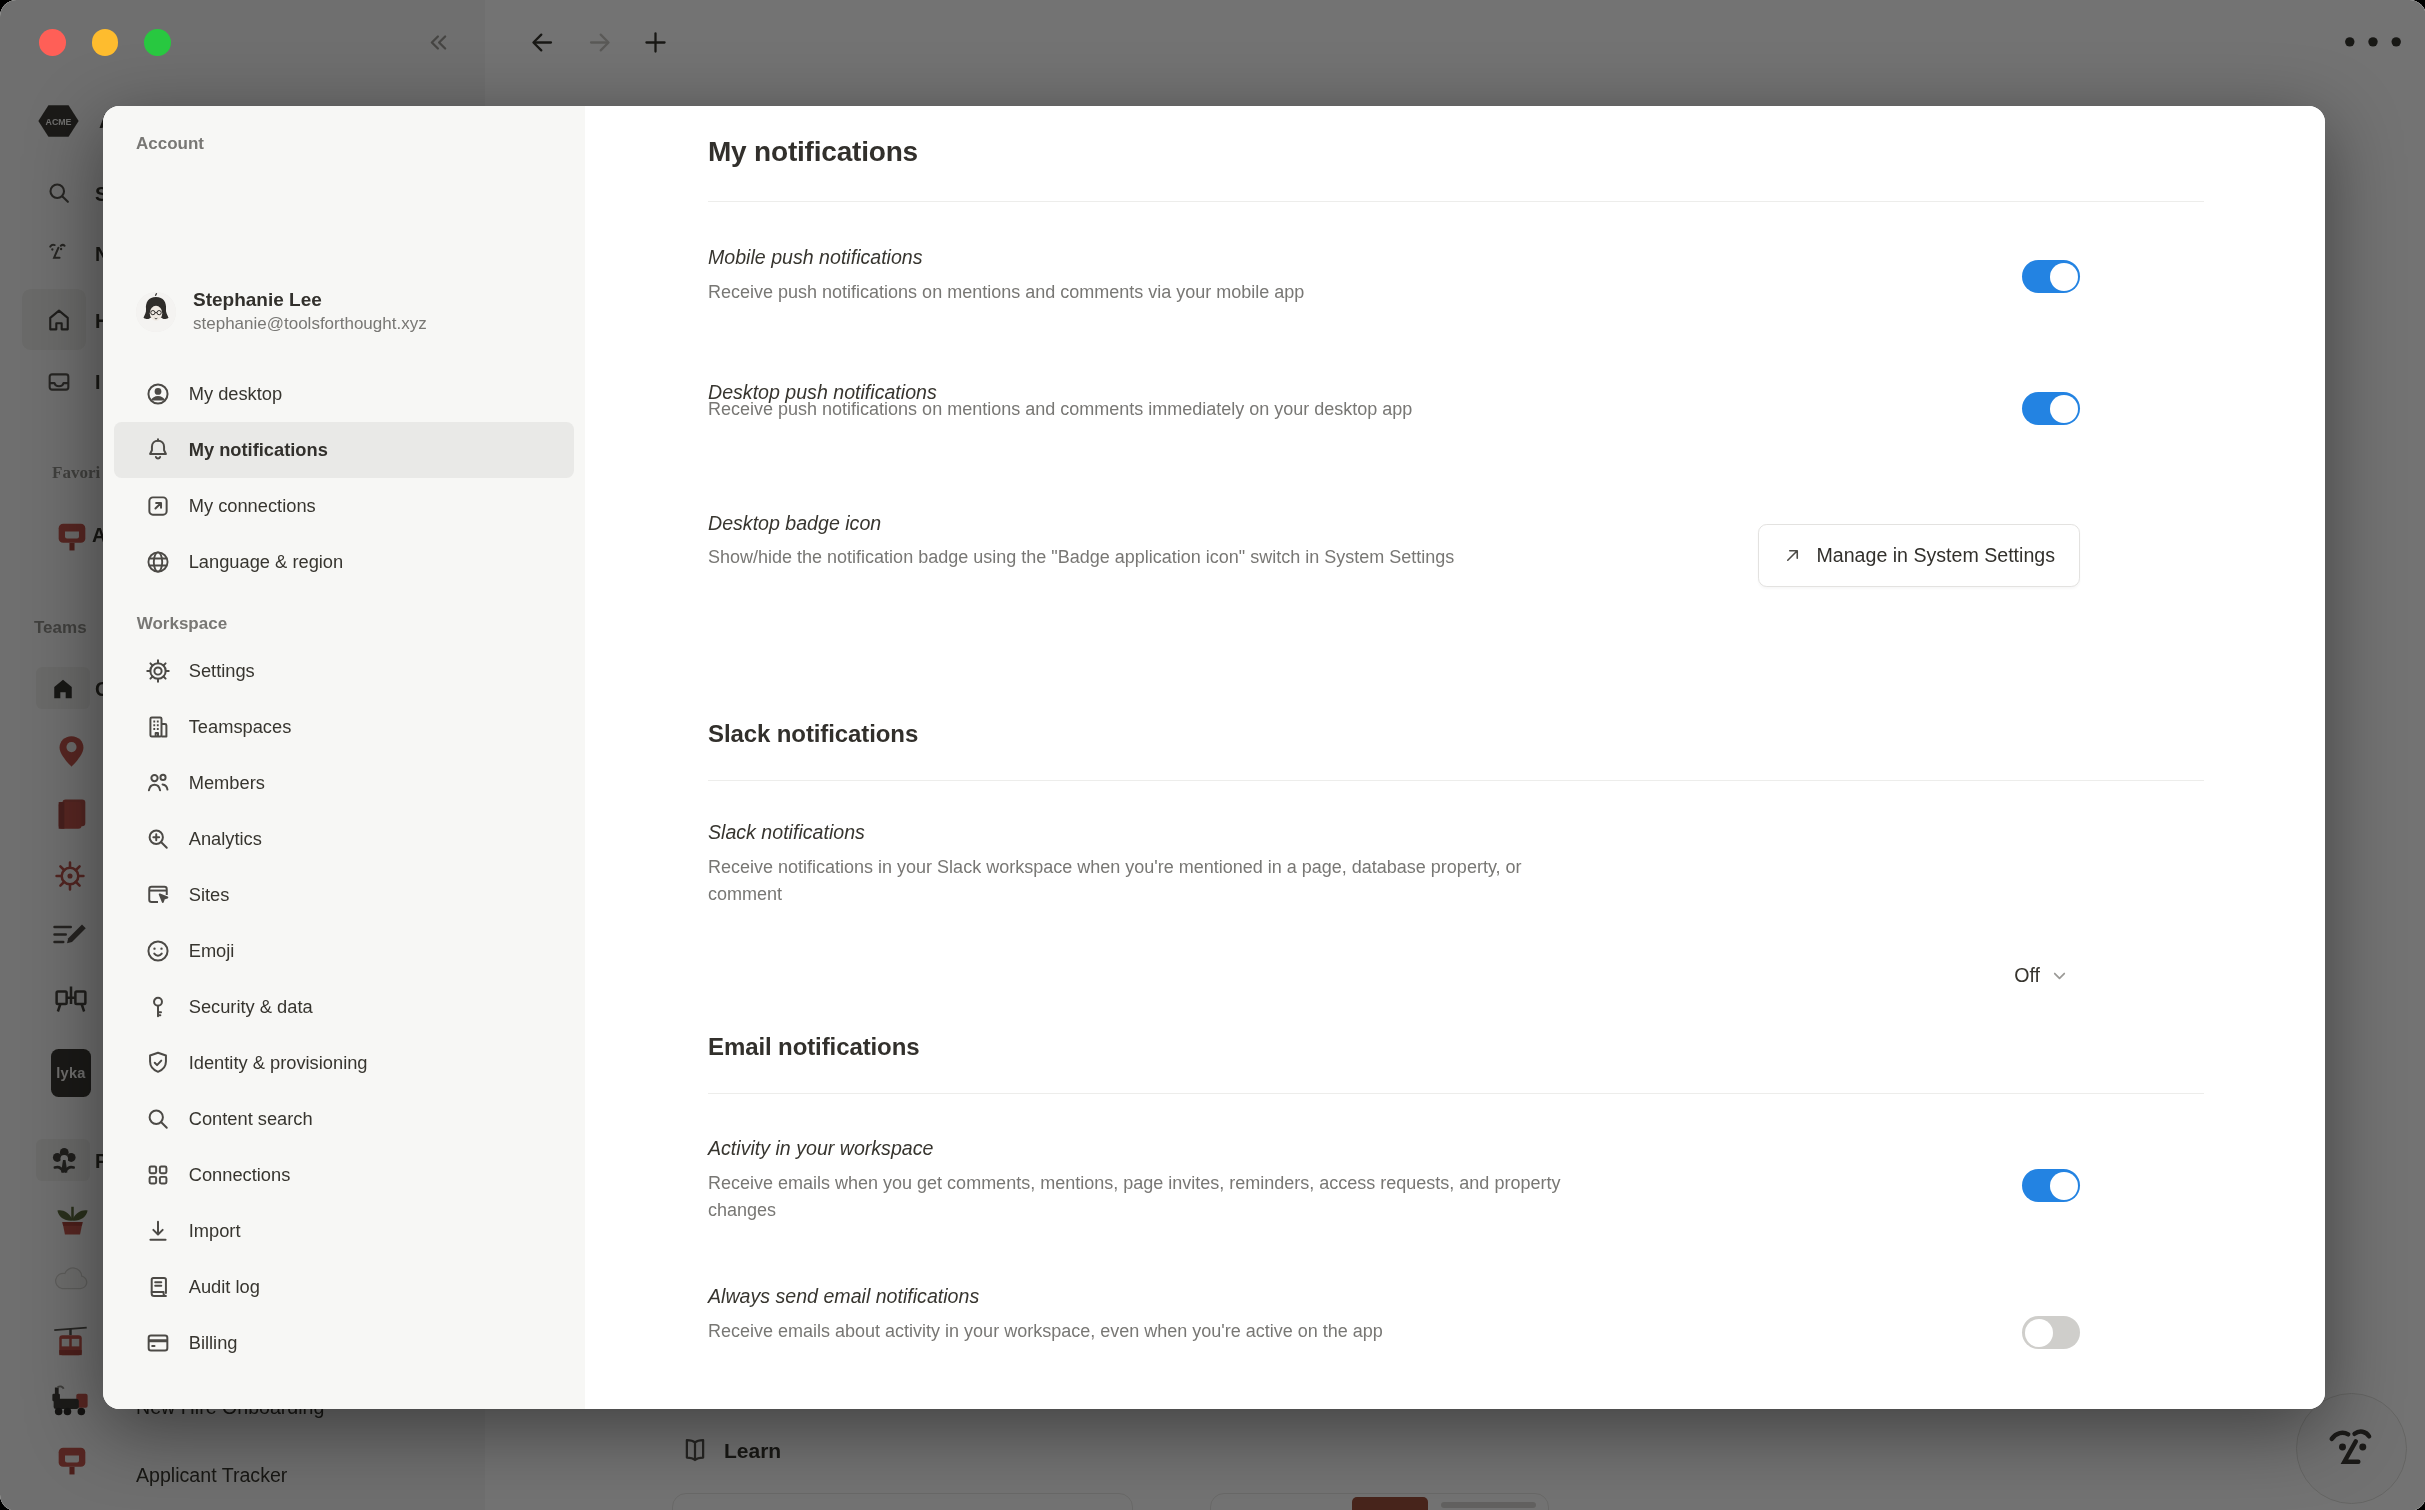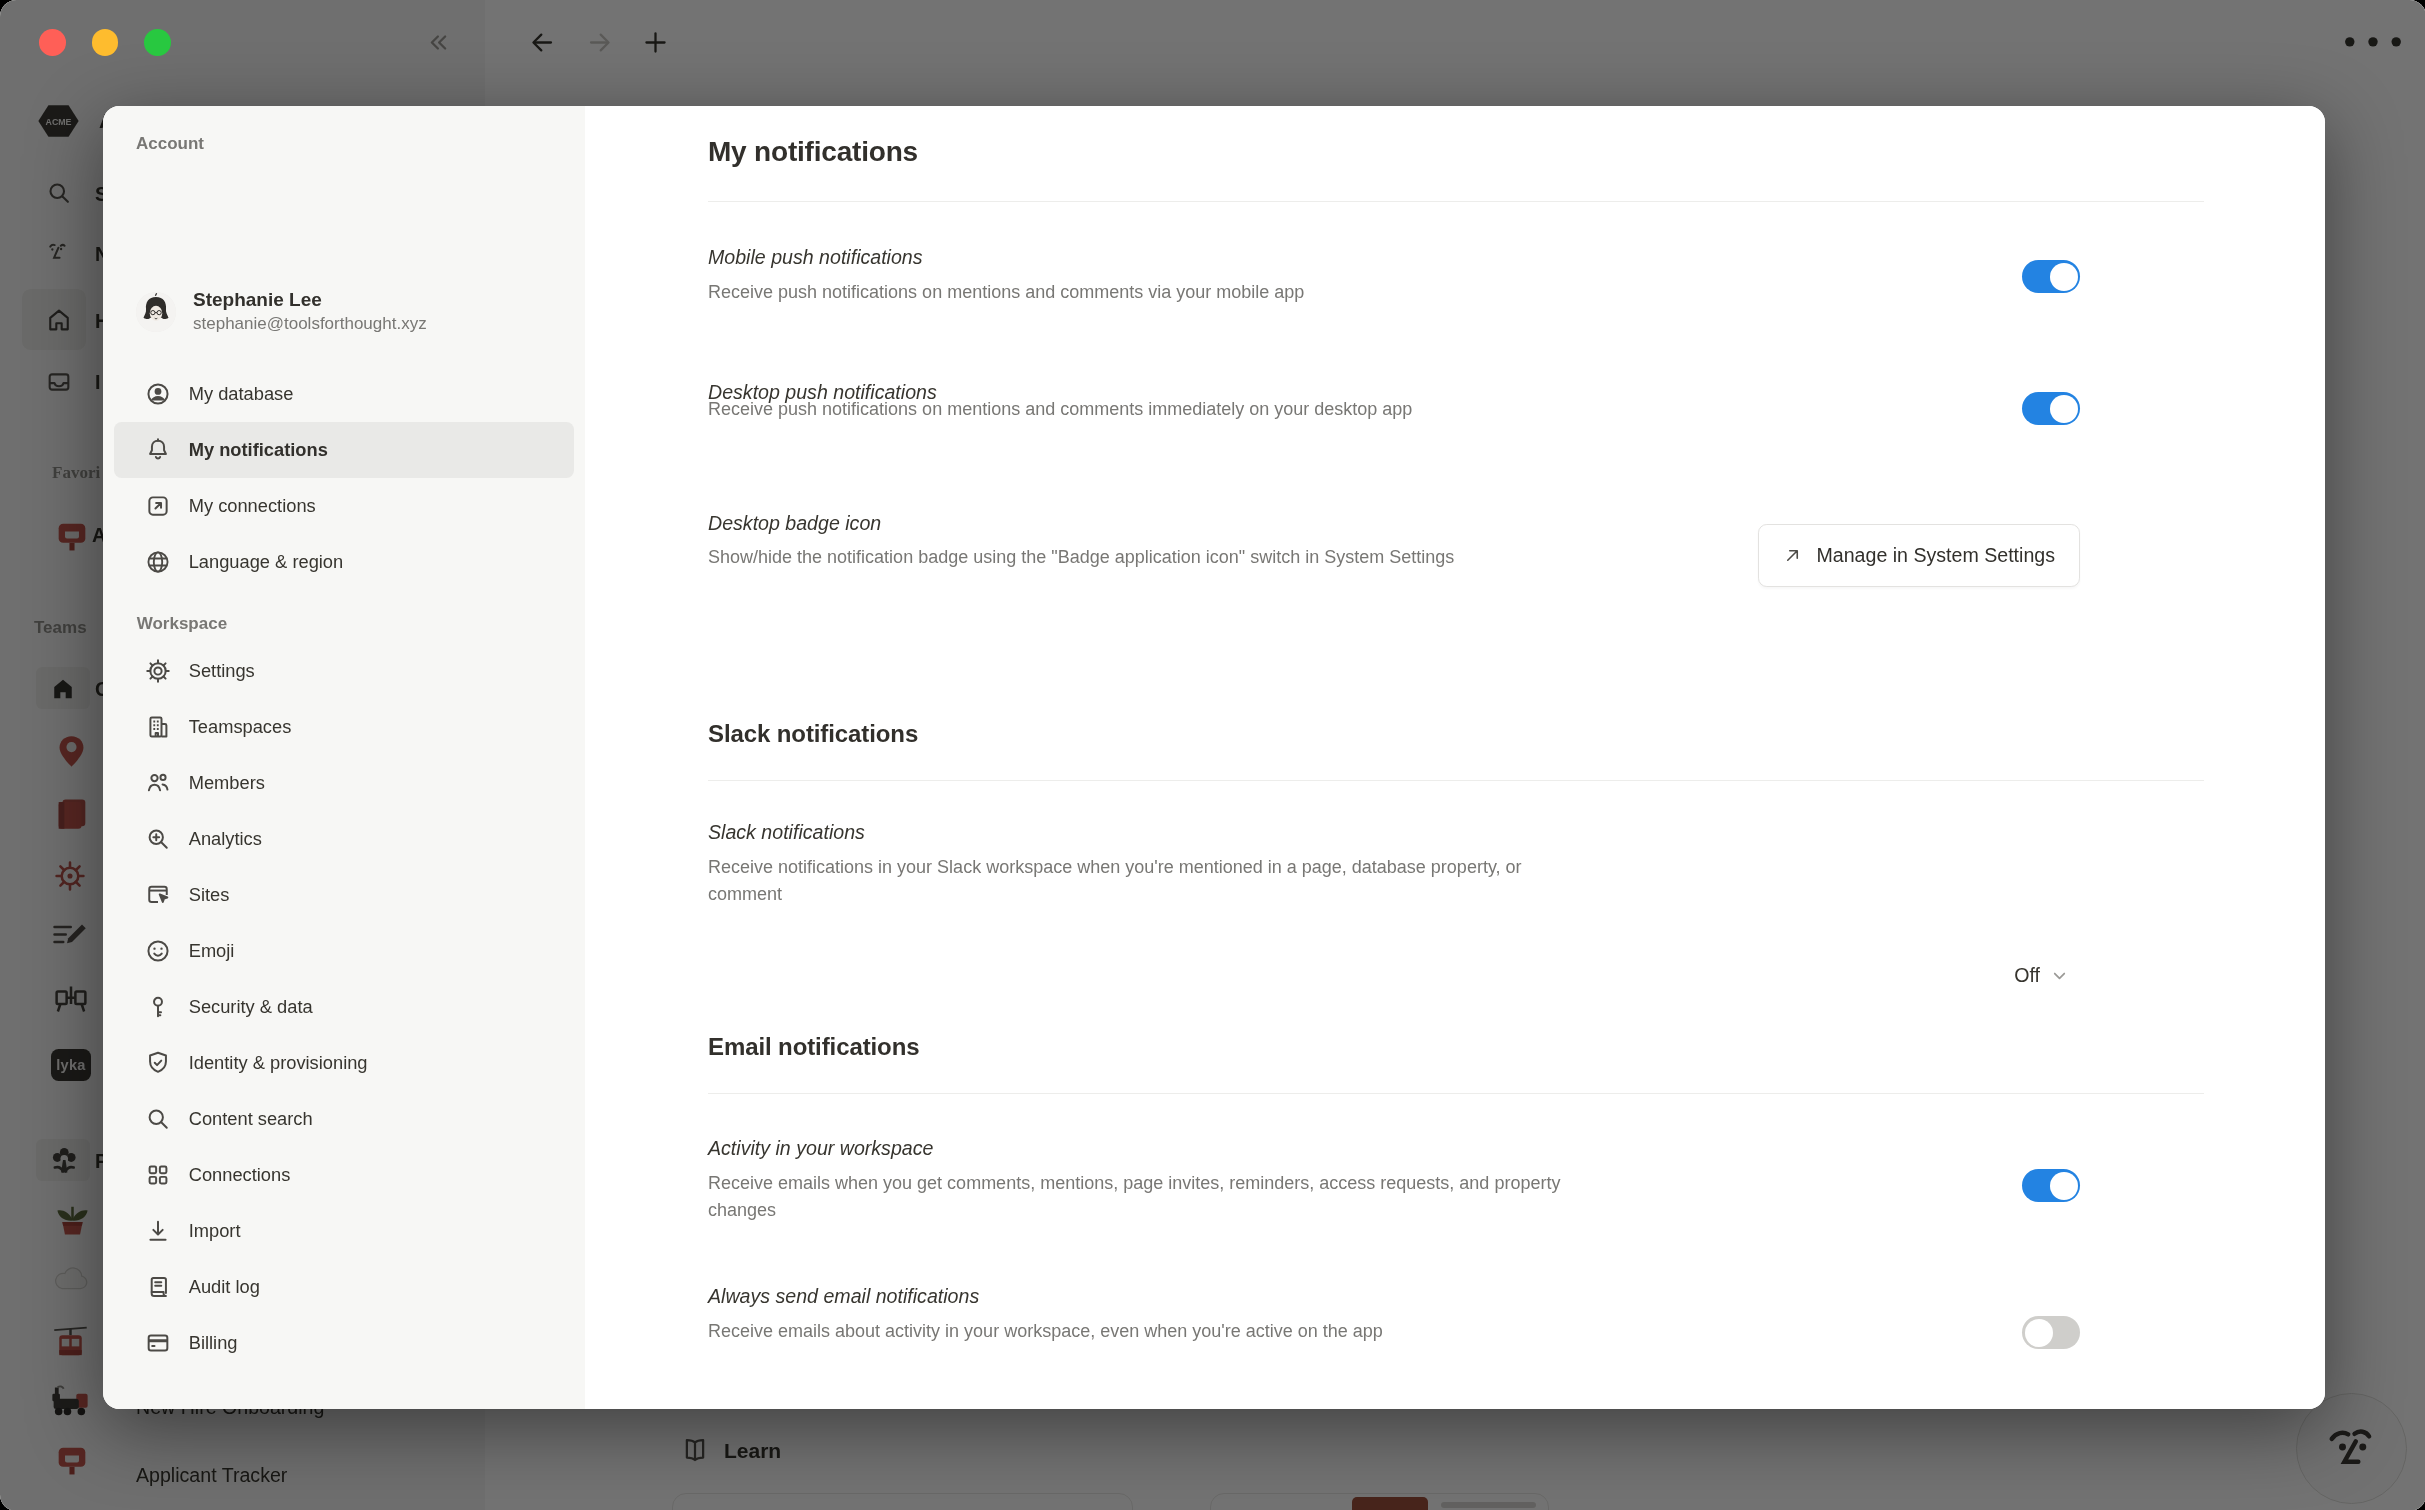--- a/index.html
+++ b/index.html
@@ -9,21 +9,21 @@
   .bg-sidebar{position:absolute;left:0;top:0;width:485px;height:1511px;background:#f7f7f5;}
   .bg-main{position:absolute;left:485px;top:0;right:0;bottom:0;background:#ffffff;}
   .abs{position:absolute;}
   
   .tb-ic{position:absolute;color:#37352f;}
   svg{display:block;}
   
   .bg-letter{position:absolute;font-size:19.6px;font-weight:600;color:#37352f;}
   .bg-seclabel{position:absolute;font-size:17px;font-weight:600;color:#8f8e8a;}
   .bg-hl{position:absolute;background:rgba(0,0,0,0.05);border-radius:7.6px;}
-  .lyka{position:absolute;left:51px;top:1049px;width:40px;height:32px;background:#3a3833;border-radius:7.6px;
+  .lyka{position:absolute;left:51px;top:1049px;width:40px;height:48px;background:#3a3833;border-radius:7.6px;
     color:#f5f4f2;font-size:14.5px;font-weight:700;display:flex;align-items:center;justify-content:center;letter-spacing:0.3px;}
   .bg-pagetext{position:absolute;font-size:19.6px;font-weight:500;color:#37352f;white-space:nowrap;}
   .learn-label{position:absolute;left:724px;top:1439px;font-size:21px;font-weight:600;color:#37352f;}
   .card{position:absolute;top:1493px;height:107px;background:#fff;border:1.3px solid #e9e8e6;border-radius:14px;}
   .thumb{position:absolute;left:1352px;top:1497px;width:76px;height:69px;background:#a1523f;border-radius:5px;}
   .tline{position:absolute;height:6.3px;background:#d9d8d5;border-radius:3.2px;}
   .mascot{position:absolute;left:2296px;top:1393px;width:109px;height:109px;border-radius:50%;
     background:#fbfbfa;border:1.3px solid #dededb;display:flex;align-items:center;justify-content:center;}
   
   .overlay{position:absolute;inset:0;border-radius:16.4px;background:rgba(0,0,0,0.55);z-index:20;}
@@ -318,21 +318,21 @@
 
       <div class="mlist">
         <div class="mitem">
           <span class="micon">
               <svg viewBox="0 0 24 24" width="28" height="28" fill="none" stroke="currentColor" stroke-width="1.7">
                 <circle cx="12" cy="12" r="8.2"></circle>
                 <circle cx="12" cy="9.8" r="2.9" fill="currentColor" stroke="none"></circle>
                 <path d="M5.8 17.6c1.2-2.6 3.4-3.9 6.2-3.9s5 1.3 6.2 3.9" fill="currentColor" stroke="none"></path>
               </svg>
             </span>
-          <span class="mlabel">My database</span>
+          <span class="mlabel">My desktop</span>
         </div>
         <div class="mitem sel">
           <span class="micon">
               <svg viewBox="0 0 24 24" width="28" height="28" fill="none" stroke="currentColor" stroke-width="1.7" stroke-linejoin="round">
                 <path d="M12 4c-3.1 0-5.2 2.3-5.2 5.2v3L5.2 15.4h13.6l-1.6-3.2v-3C17.2 6.3 15.1 4 12 4z"></path>
                 <path d="M10.2 18a1.9 1.9 0 0 0 3.6 0" stroke-linecap="round"></path>
                 <path d="M12 4V2.8" stroke-linecap="round"></path>
               </svg>
             </span>
           <span class="mlabel">My notifications</span>

